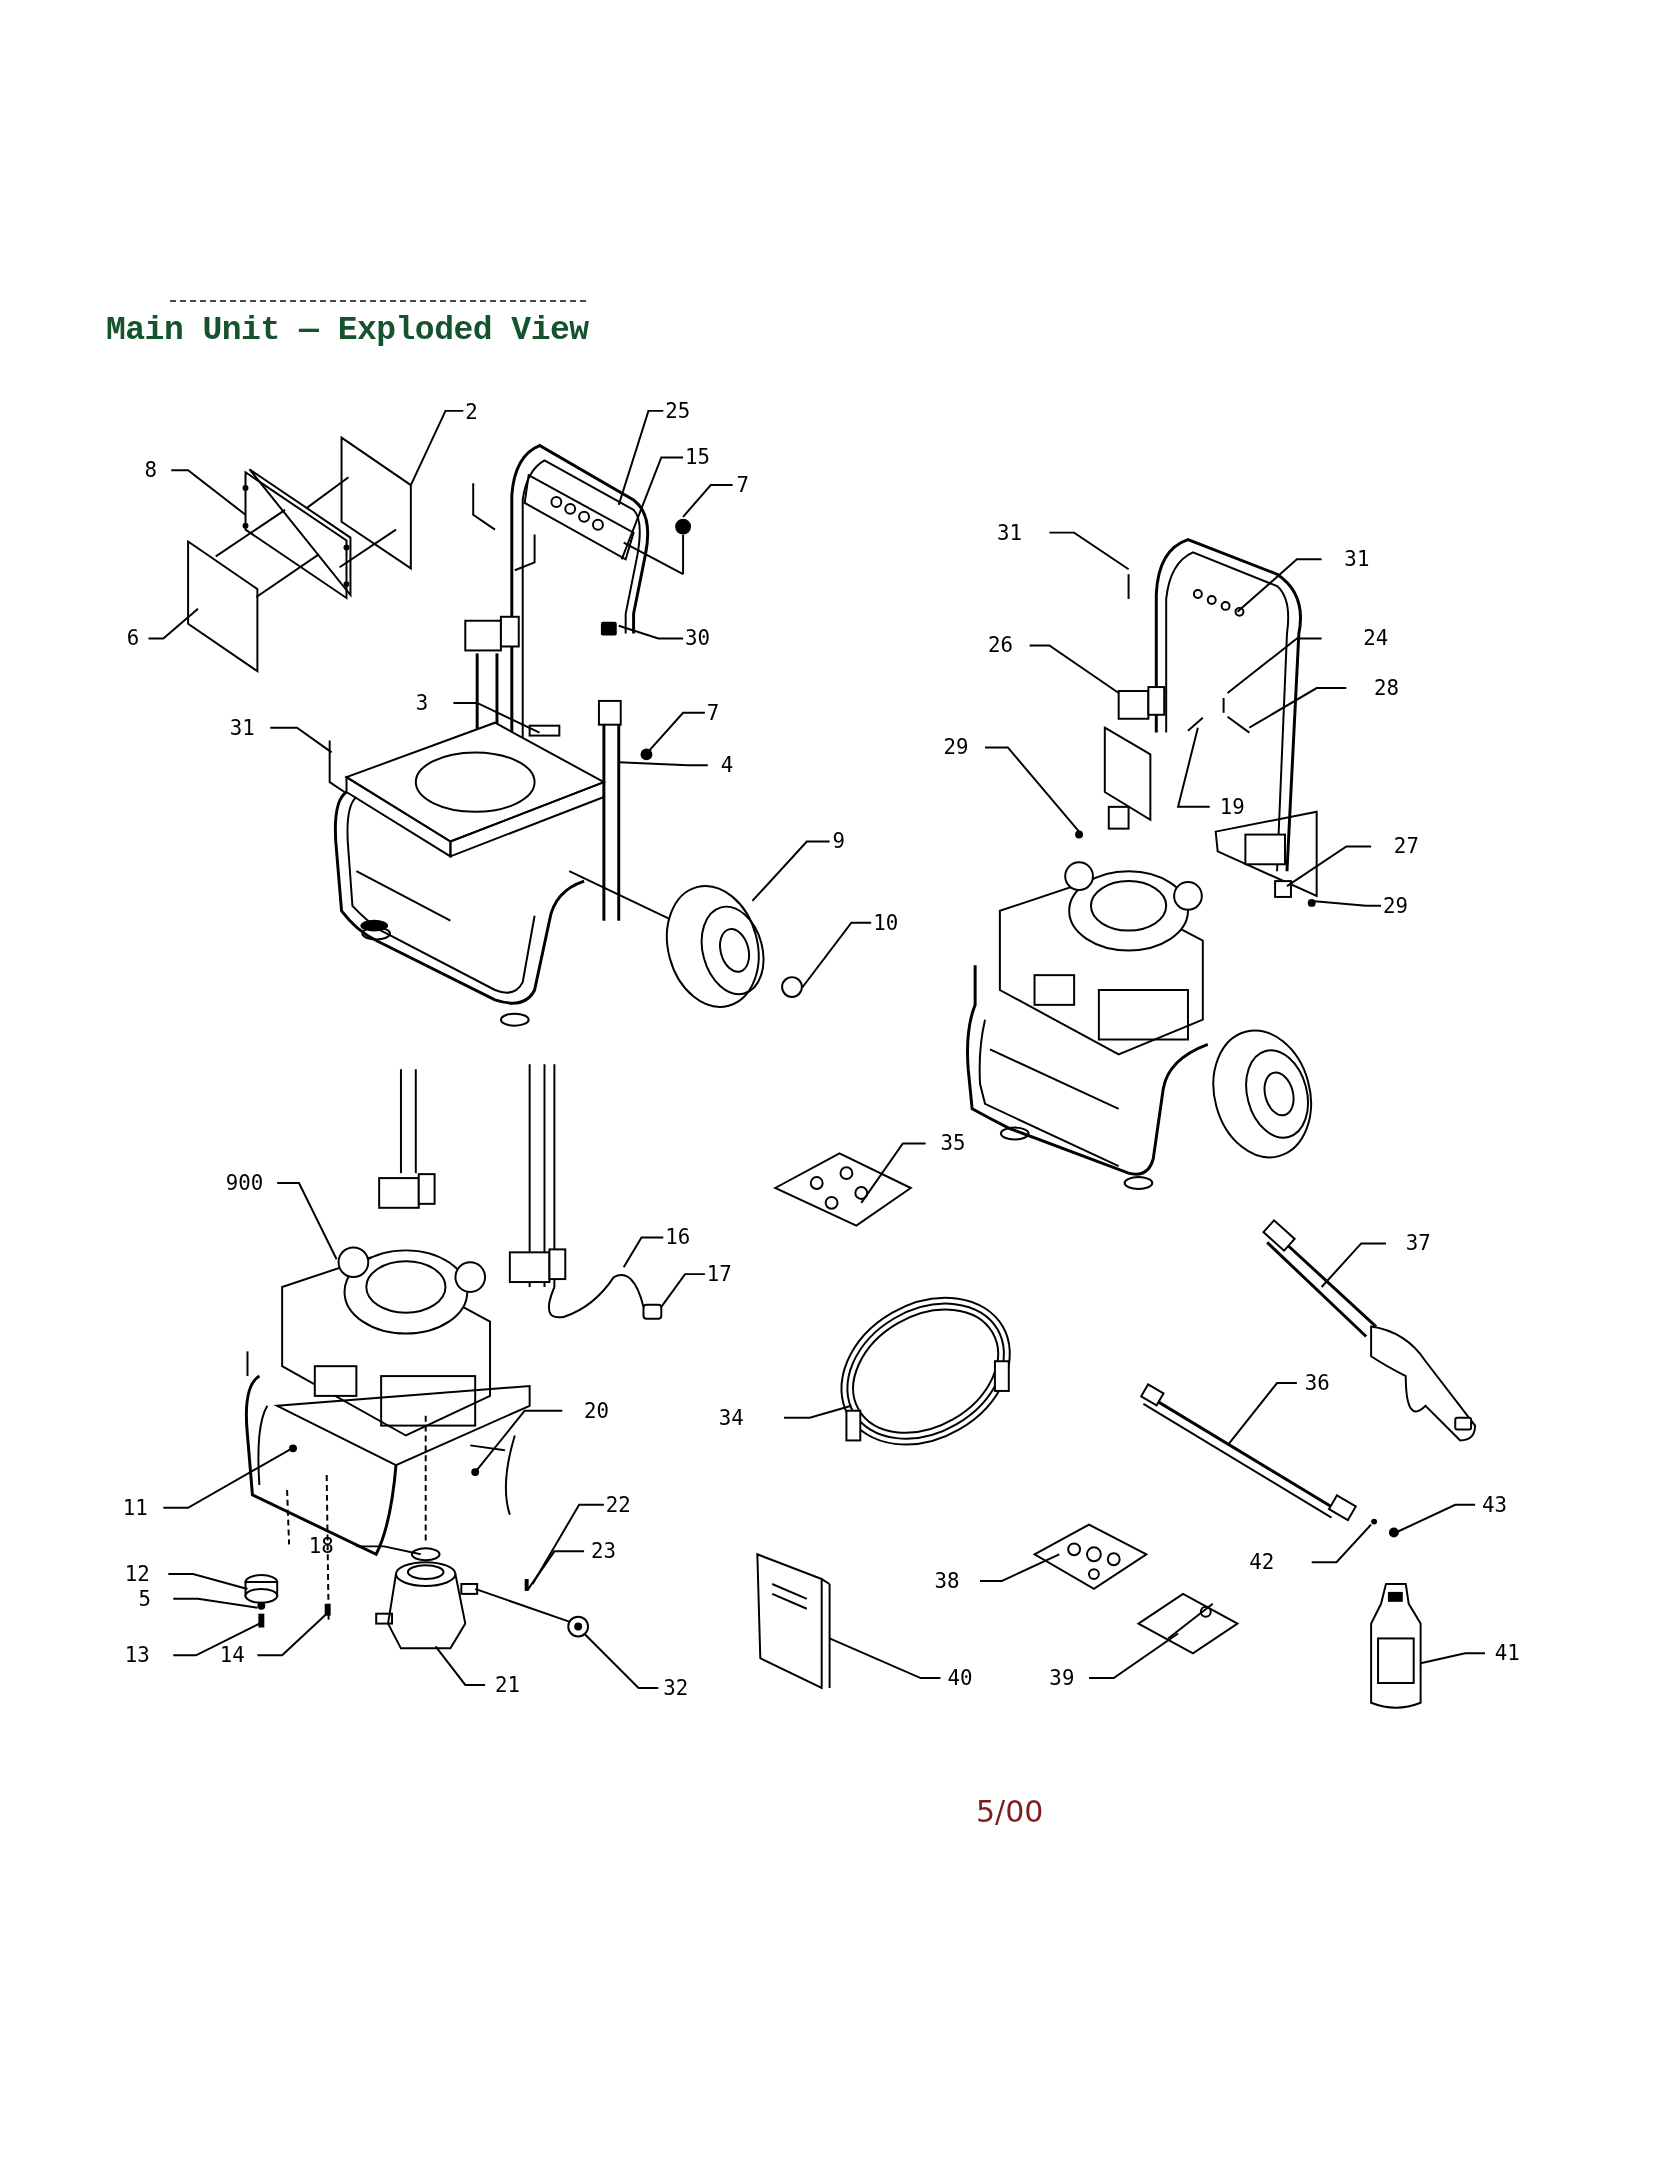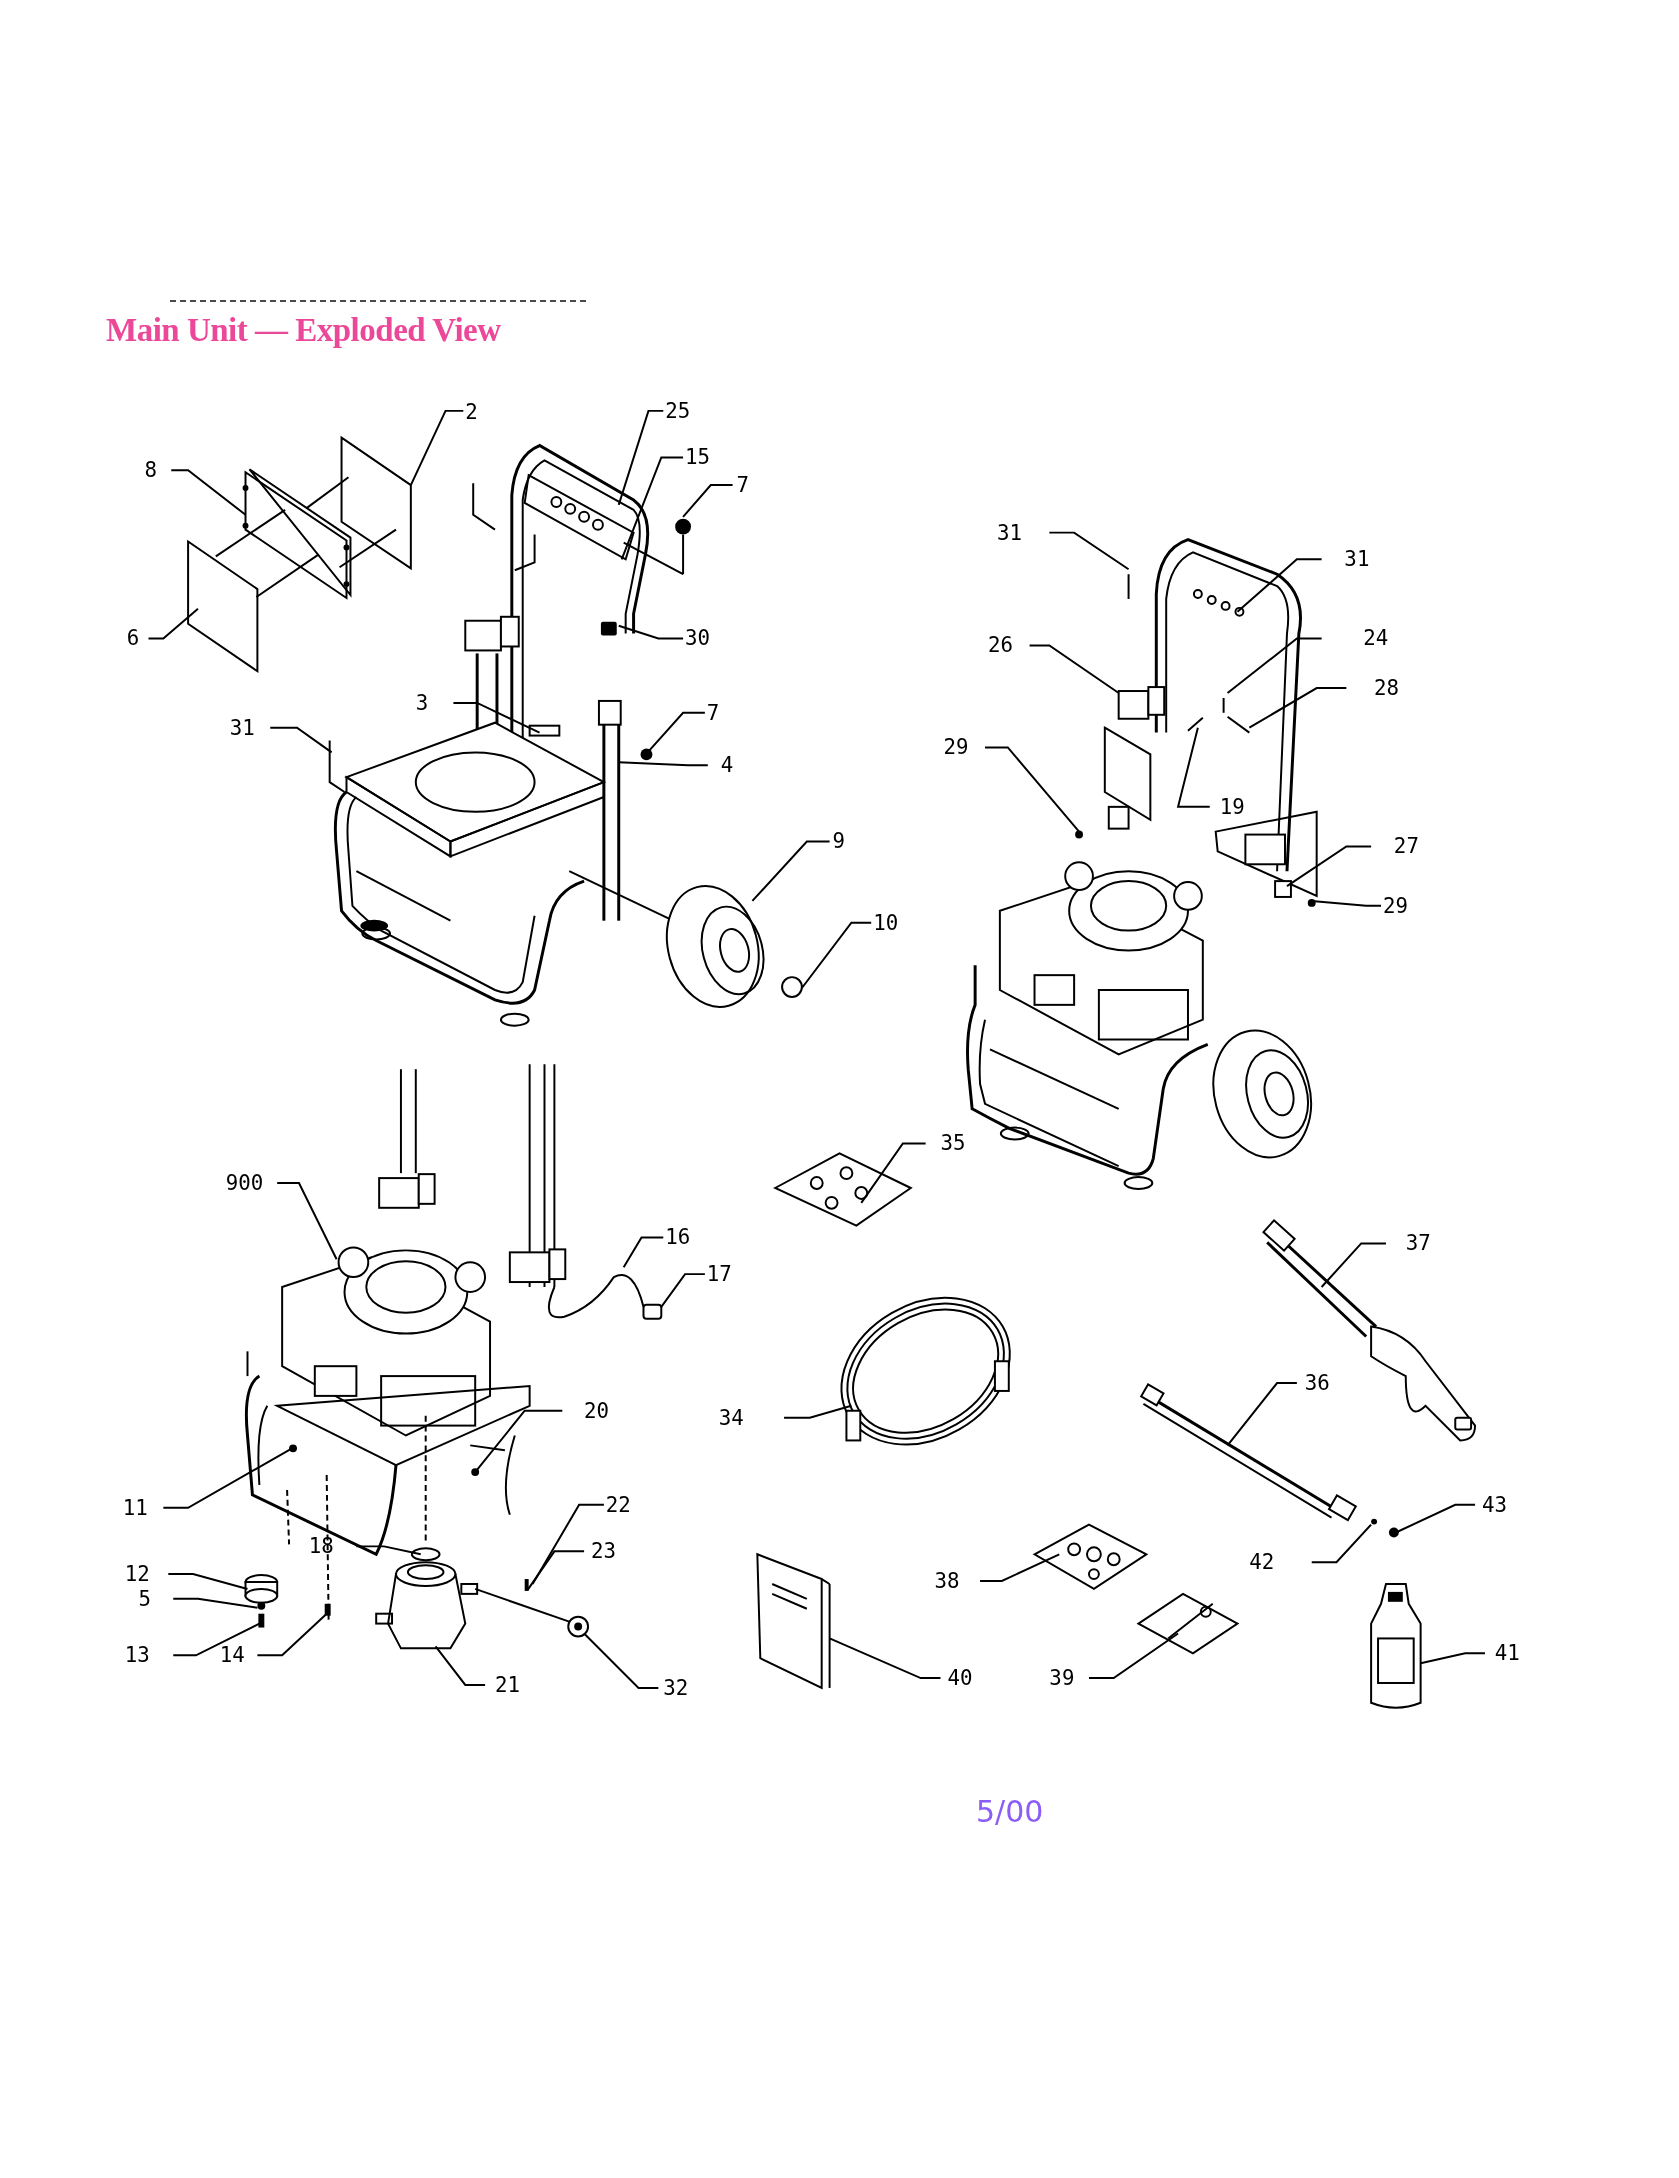--- a/index.html
+++ b/index.html
@@ -1,19 +1,19 @@
 <!DOCTYPE html>
 <html><head>
 <meta charset="utf-8">
 <style>
   html,body{margin:0;padding:0;background:#fff;}
   body{width:1679px;height:2178px;position:relative;overflow:hidden;font-family:"Liberation Sans",sans-serif;}
   #diagram{position:absolute;left:0;top:0;width:1679px;height:2178px;}
-  .title{position:absolute;left:106px;top:312px;font-family:Liberation Serif, serif;font-weight:bold;font-size:33px;color:#ec4899;letter-spacing:-0.5px;}
-  .footer{position:absolute;left:976px;top:1794px;font-family:"DejaVu Sans",sans-serif;font-size:30px;color:#8b5cf6;}
+  .title{position:absolute;left:106px;top:312px;font-family:Liberation Mono, monospace;font-weight:bold;font-size:33px;color:#14532d;letter-spacing:-0.5px;}
+  .footer{position:absolute;left:976px;top:1794px;font-family:"DejaVu Sans",sans-serif;font-size:30px;color:#7f1d1d;}
   .dash-rule{position:absolute;left:170px;top:300px;width:416px;height:0;border-top:2px dashed #000;opacity:.7;}
   svg text{font-family:"DejaVu Sans Mono",monospace;font-size:21px;fill:#000;}
   .ln{stroke:#000;stroke-width:2;fill:none;}
   .lnw{stroke:#000;stroke-width:2;fill:#fff;}
   .thick{stroke:#000;stroke-width:3;fill:none;}
   .blk{fill:#000;}
 </style>
 </head>
 <body>
 

